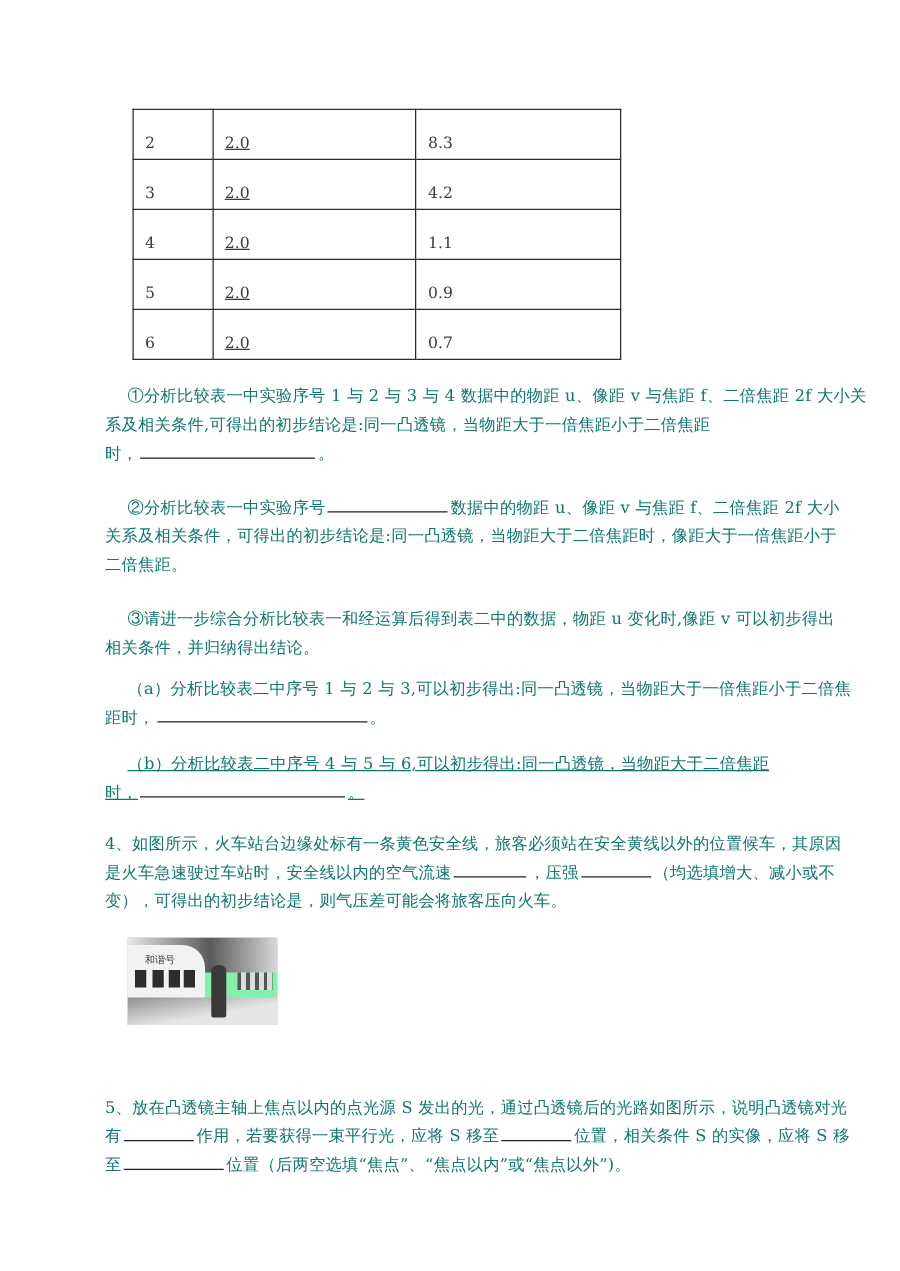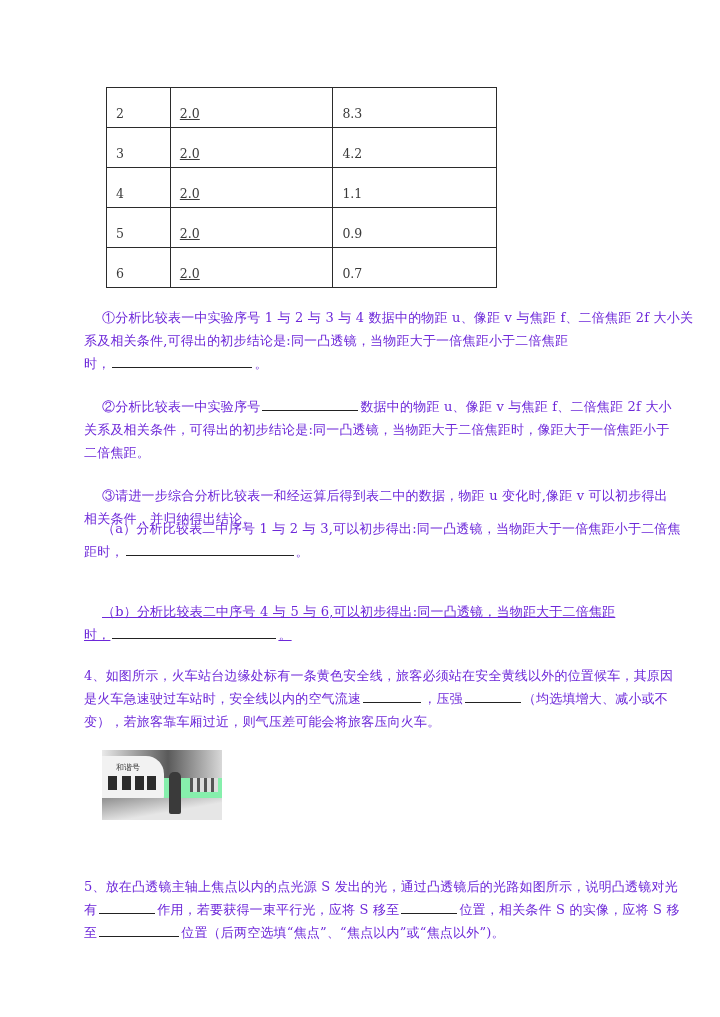--- a/index.html
+++ b/index.html
@@ -24,21 +24,21 @@
     font-size: 12.5px;
     color: #3a3a3a;
     box-sizing: border-box;
   }
   table.data td.c1 { width: 64px; }
   table.data td.c2 { width: 163px; text-decoration: underline; }
   table.data td.c3 { width: 164px; }
 
   .para {
     position: absolute; left: 84px; width: 600px;
-    font-size: 13px; line-height: 23px; color: #6d28d9;
+    font-size: 13px; line-height: 23px; color: #0f766e;
     letter-spacing: 0.2px;
   }
   .line { display: block; white-space: nowrap; }
   .indent { padding-left: 18px; }
   .blank {
     display: inline-block; border-bottom: 1.2px solid #222;
     height: 14px; vertical-align: baseline; margin: 0 2px;
   }
 
   .photo {
@@ -102,40 +102,40 @@
     </span>
     <span class="line">关系及相关条件，可得出的初步结论是:同一凸透镜，当物距大于二倍焦距时，像距大于一倍焦距小于</span>
     <span class="line">二倍焦距。</span>
   </div>
 
   <div class="para" style="top:484px;">
     <span class="line indent">③请进一步综合分析比较表一和经运算后得到表二中的数据，物距 u 变化时,像距 v 可以初步得出</span>
     <span class="line">相关条件，并归纳得出结论。</span>
   </div>
 
-  <div class="para" style="top:517px;">
+  <div class="para" style="top:540px;">
     <span class="line indent">（a）分析比较表二中序号 1 与 2 与 3,可以初步得出:同一凸透镜，当物距大于一倍焦距小于二倍焦</span>
     <span class="line">
       <span>距时，</span><span class="blank" style="width:168px;"></span><span>。</span>
     </span>
   </div>
 
   <div class="para" style="top:600px;text-decoration:underline;">
     <span class="line indent">（b）分析比较表二中序号 4 与 5 与 6,可以初步得出:同一凸透镜，当物距大于二倍焦距</span>
     <span class="line">
       <span>时，</span><span class="blank" style="width:164px;"></span><span>。</span>
     </span>
   </div>
 
   <div class="para" style="top:664px;">
     <span class="line">4、如图所示，火车站台边缘处标有一条黄色安全线，旅客必须站在安全黄线以外的位置候车，其原因</span>
     <span class="line">
       <span>是火车急速驶过车站时，安全线以内的空气流速</span><span class="blank" style="width:58px;"></span><span>，压强</span><span class="blank" style="width:56px;"></span><span>（均选填增大、减小或不</span>
     </span>
-    <span class="line">变），若旅客靠车厢过近，则气压差可能会将旅客压向火车。</span>
+    <span class="line">变），可得出的初步结论是，则气压差可能会将旅客压向火车。</span>
   </div>
 
   <div class="photo">
     <div class="sky"></div>
     <div class="train"></div>
     <span class="sign">和谐号</span>
     <div class="win" style="left:6px;"></div>
     <div class="win" style="left:20px;"></div>
     <div class="win" style="left:33px;"></div>
     <div class="win" style="left:45px;"></div>

